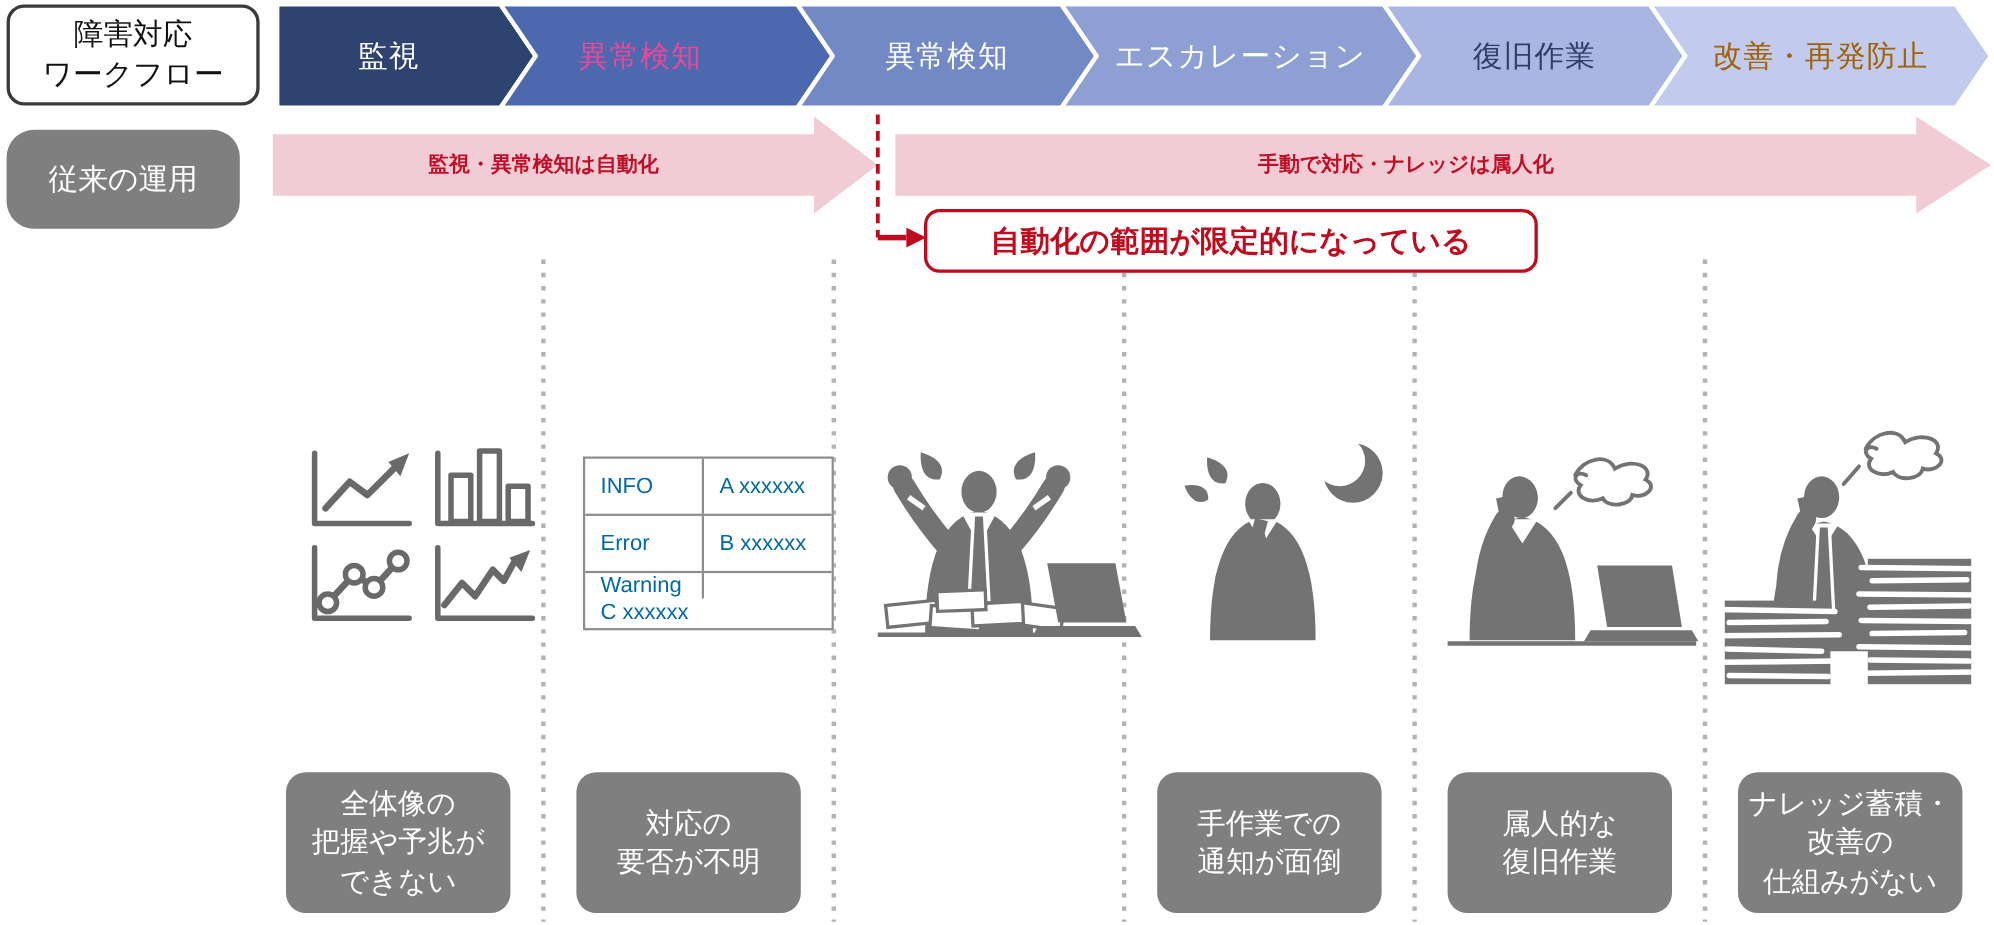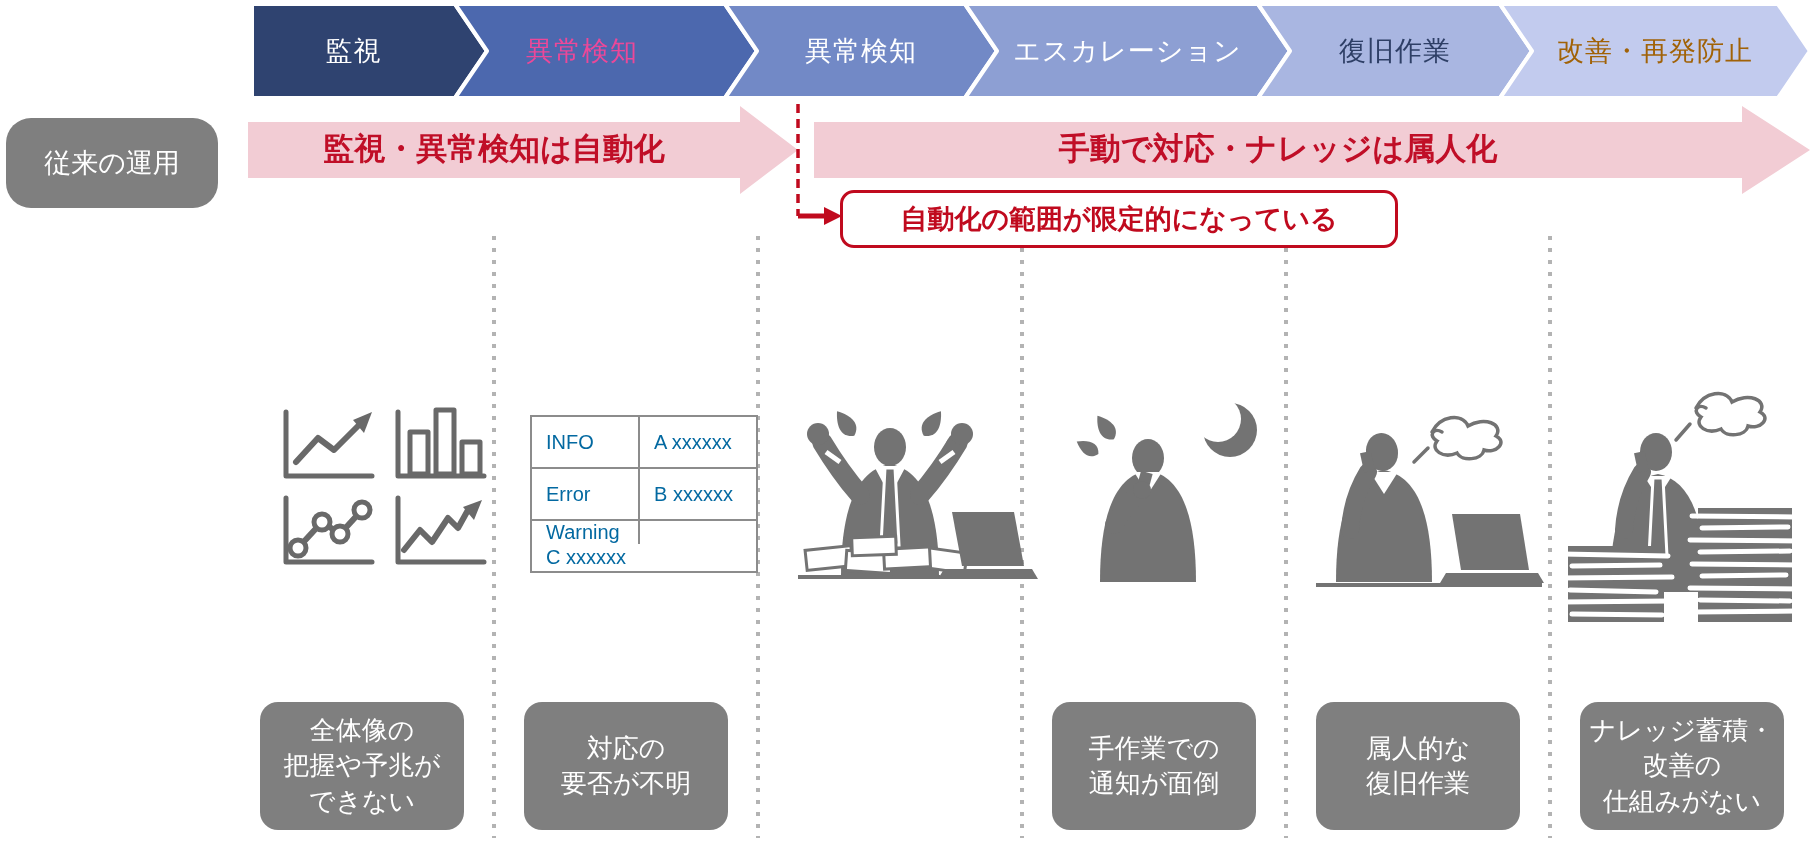--- a/index.html
+++ b/index.html
@@ -15,21 +15,21 @@
              border-radius:16px;font-size:27px;line-height:1.32;color:#111;}
   .legacy-box{left:6px;top:118px;width:212px;height:90px;background:#7f7f7f;border-radius:25px;
               color:#fff;font-size:27px;}
   .issues-box{left:6px;top:236px;width:212px;height:602px;background:#fff;border:2px solid #595959;
               border-radius:14px;color:#111;font-size:28px;}
 
   
   .chev-label{top:4px;height:94px;font-size:27px;letter-spacing:1px;}
 
   
-  .arrow-label{top:120px;height:58px;font-weight:bold;font-size:31px;}
+  .arrow-label{top:120px;height:58px;font-weight:bold;font-size:19px;}
 
   
   .callout{left:840px;top:190px;width:552px;height:52px;background:#fff;border:3px solid #c00a1e;
            border-radius:14px;font-weight:bold;font-size:27px;}
 
   
   .log-table{left:530px;top:415px;width:224px;background:#fff;border:2px solid #8c8c8c;color:#0369a1;font-size:20px;}
   .lt-row{display:flex;height:50px;border-bottom:2px solid #8c8c8c;}
   .lt-row:last-child{border-bottom:none;flex-direction:column;}
   .lt-cell{display:flex;align-items:center;padding-left:14px;box-sizing:border-box;}
@@ -199,20 +199,24 @@
           <line x1="1692" y1="564" x2="1798" y2="565"></line>
           <line x1="1702" y1="576" x2="1786" y2="575"></line>
           <line x1="1690" y1="588" x2="1800" y2="589"></line>
           <line x1="1700" y1="600" x2="1790" y2="601"></line>
           <line x1="1694" y1="612" x2="1796" y2="611"></line>
         </g>
       </g>
     </g>
   </svg>
 
+  <div class="abs flexc title-box">
+    <span class="pre">障害対応
+ワークフロー</span>
+  </div>
   <div class="abs flexc legacy-box">
     <span>従来の運用</span>
   </div>
 
   <div class="abs flexc chev-label" style="left: 236px; width: 235px; color: rgb(255, 255, 255);">監視</div>
   <div class="abs flexc chev-label" style="left: 431px; width: 302px; color: #ec4899;">異常検知</div>
   <div class="abs flexc chev-label" style="left: 725px; width: 272px; color: rgb(255, 255, 255);">異常検知</div>
   <div class="abs flexc chev-label" style="left: 965px; width: 325px; color: rgb(255, 255, 255);">エスカレーション</div>
   <div class="abs flexc chev-label" style="left: 1258px; width: 274px; color: rgb(46, 63, 102);">復旧作業</div>
   <div class="abs flexc chev-label" style="left: 1500px; width: 310px; color: #a16207;">改善・再発防止</div>

